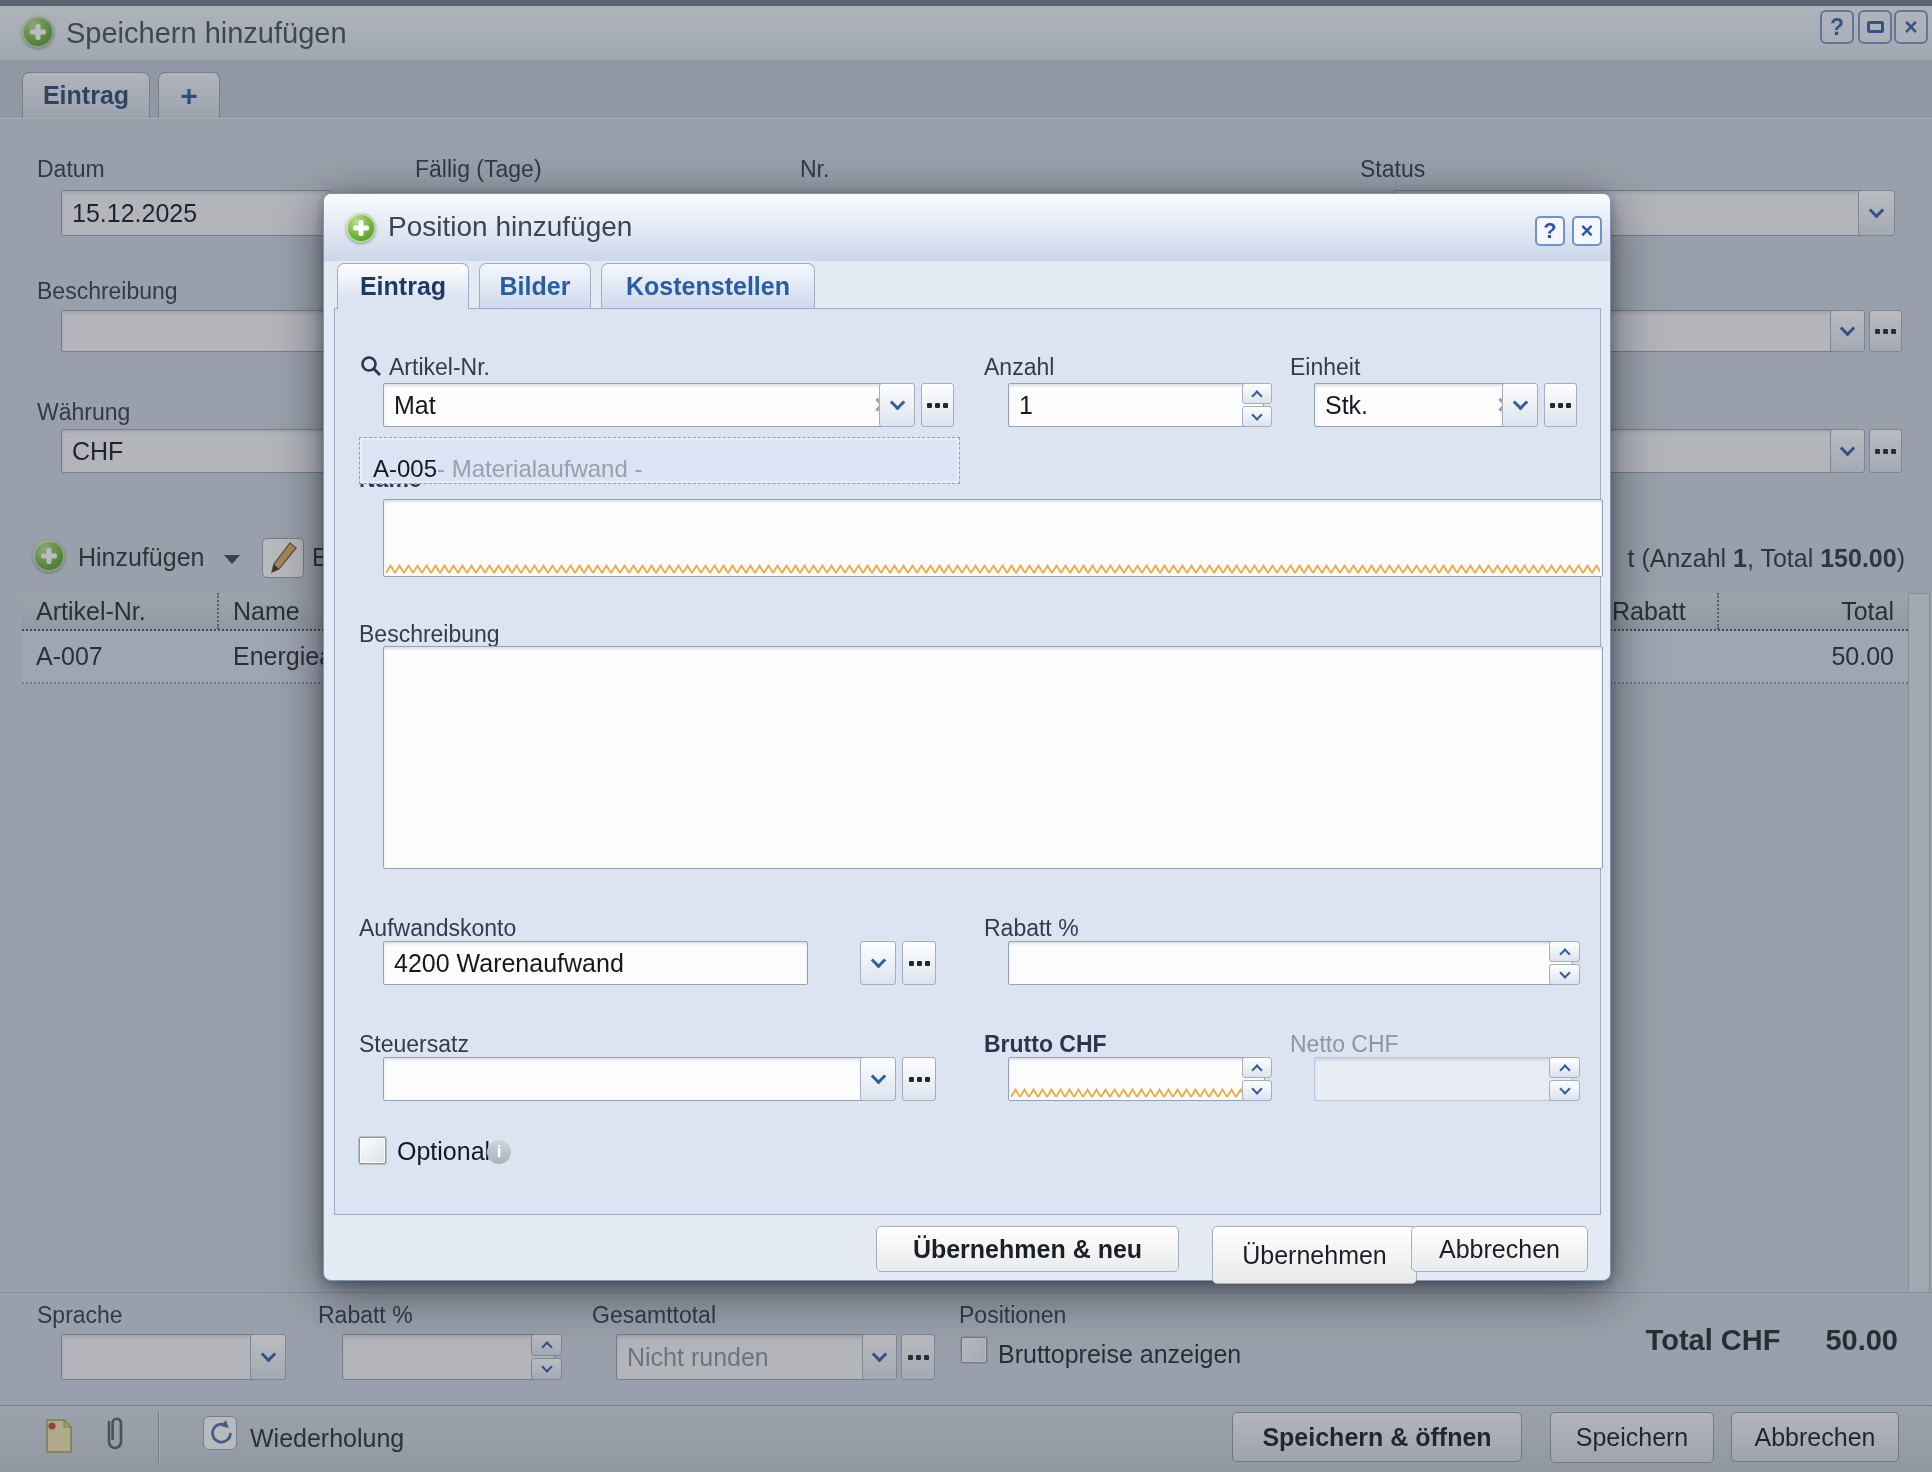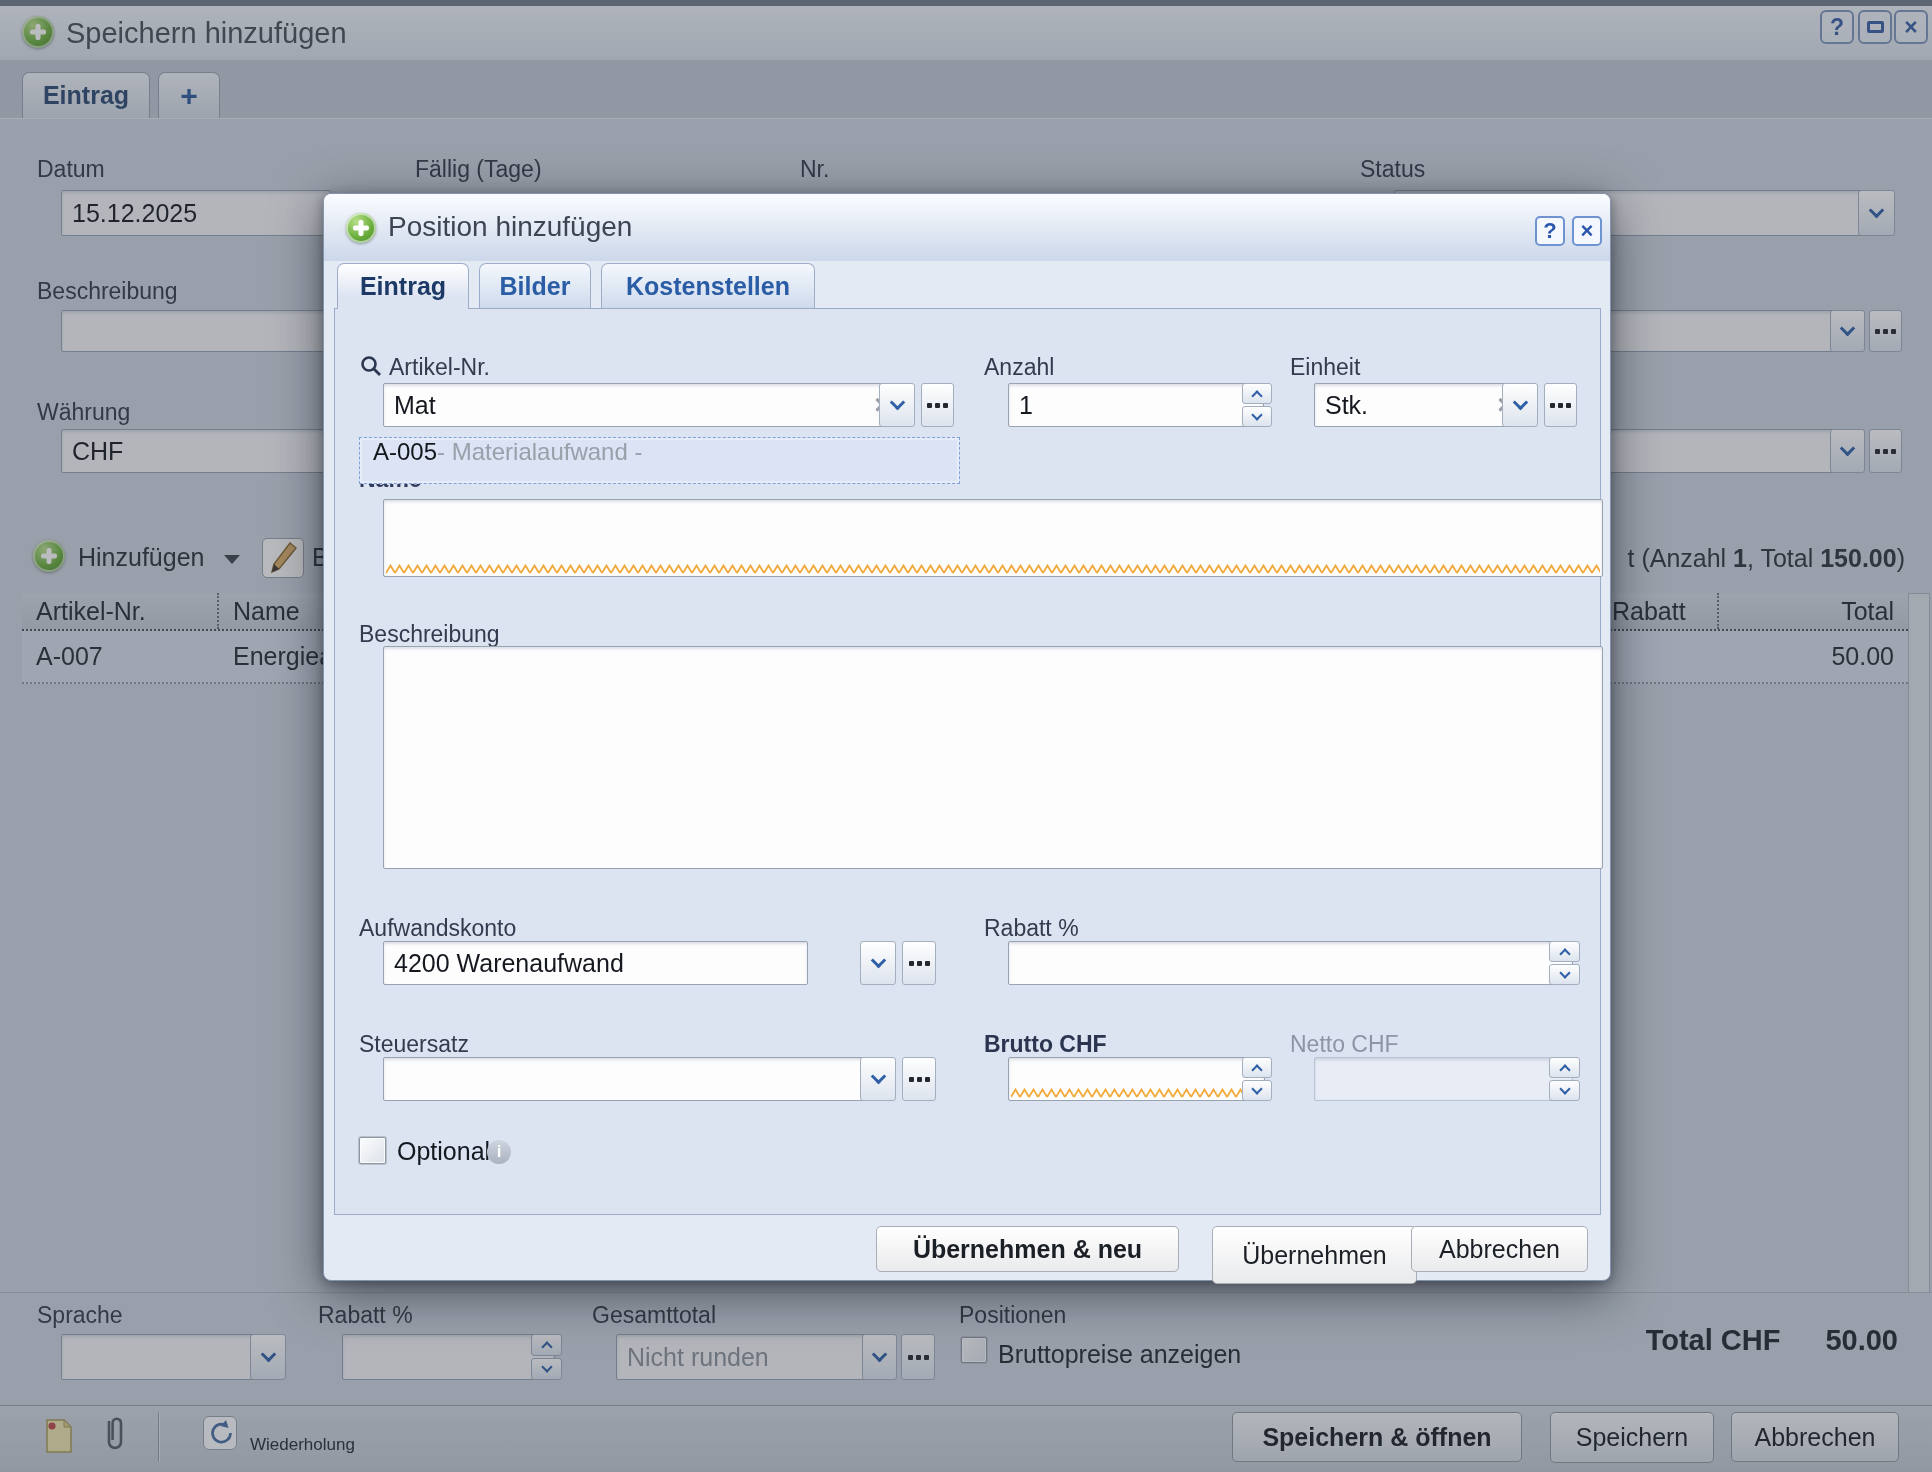--- a/index.html
+++ b/index.html
@@ -81,21 +81,21 @@
           display:flex; align-items:center; justify-content:center;
           color:#2a57ad; font-weight:bold; font-size:22px; }
   .mtab { border:1px solid #9dadc9; border-bottom:none; border-radius:7px 7px 0 0;
           display:flex; align-items:center; justify-content:center; font-size:25px; font-weight:bold; }
   .mtab.on { background:linear-gradient(#ffffff,#dce3f1 75%); color:#1d3a66; z-index:3; }
   .mtab.off { background:linear-gradient(#f4f8fd,#cdd9eb); color:#2a5da6; }
   .panel { left:10px; top:114px; width:1267px; height:907px; background:#dce3f1;
            border:1px solid #9cabc8; z-index:2; }
   .mlbl { font-size:23px; color:#333b4e; white-space:nowrap; }
   .sugg { background:#dbe3f4; border:1px dashed #7fa0d8; z-index:6;
-          display:flex; align-items:flex-start; font-size:24px; padding:0 13px;
+          display:flex; align-items:flex-end; font-size:24px; padding:0 13px;
           box-shadow:inset 0 0 0 2px rgba(255,255,255,.35); }
   .sugg .code { color:#14171c; }
   .sugg .rest { color:#9aa0aa; }
   .infoi { border-radius:50%; background:linear-gradient(#cfd5df,#aab2bf); color:#fff;
            display:flex; align-items:center; justify-content:center; font-size:17px; font-weight:bold; }
   .infoi::before { content:"i"; }
   .mfbtn { background:linear-gradient(#ffffff,#e9eaec); border:1px solid #a8adb6; border-radius:5px;
            display:flex; align-items:center; justify-content:center; font-size:25px; color:#1b1f26; }
 </style>
 </head>
@@ -255,21 +255,21 @@
       <path d="M9 7 v21 a6 6 0 0 0 12 0 V9 a4.2 4.2 0 0 0 -8.4 0 v17" fill="none" stroke="#555c66" stroke-width="2.6"></path>
     </svg>
   </div>
   <div class="x" style="left:158px;top:1412px;width:2px;height:50px;background:#959da8;border-right:1px solid #e3e7ec;"></div>
   <div class="x" style="left:203px;top:1416px;width:34px;height:34px;background:#fbfcfd;border:1px solid #98a1ad;border-radius:6px;">
     <svg width="32" height="32" viewBox="0 0 32 32">
       <path d="M23 9 a9 9 0 1 0 3.5 7" fill="none" stroke="#4a6fa5" stroke-width="2.6"></path>
       <polygon points="22,3 24.5,11 16.5,9" fill="#4a6fa5"></polygon>
     </svg>
   </div>
-  <div class="x" style="left:250px;top:1424px;font-size:17px;color:#262c33;margin-top:11px;">Wiederholung</div>
+  <div class="x" style="left:250px;top:1424px;font-size:25px;color:#262c33;">Wiederholung</div>
   <div class="x gbtn" style="left:1232px;top:1412px;width:290px;height:50px;font-weight:bold;">Speichern &amp; öffnen</div>
   <div class="x gbtn" style="left:1550px;top:1412px;width:164px;height:51px;">Speichern</div>
   <div class="x gbtn" style="left:1731px;top:1412px;width:168px;height:50px;">Abbrechen</div>
 </div>
 
 <div class="x dim"></div>
 
 <div class="x modal">
   <div class="x mhead"></div>
   <span class="x gplus" style="left:22px;top:19px;width:30px;height:30px;"></span>

